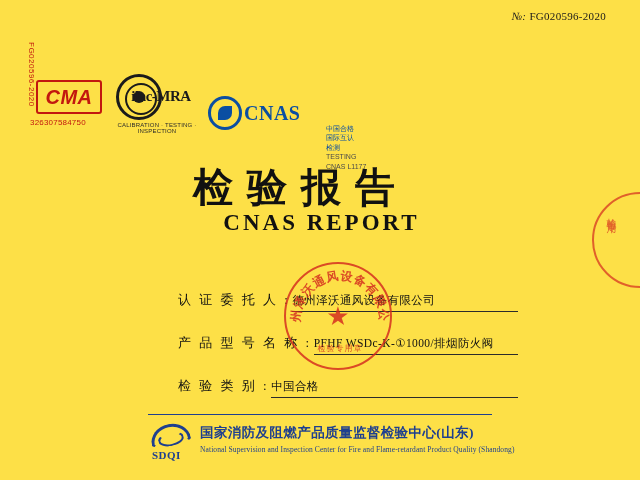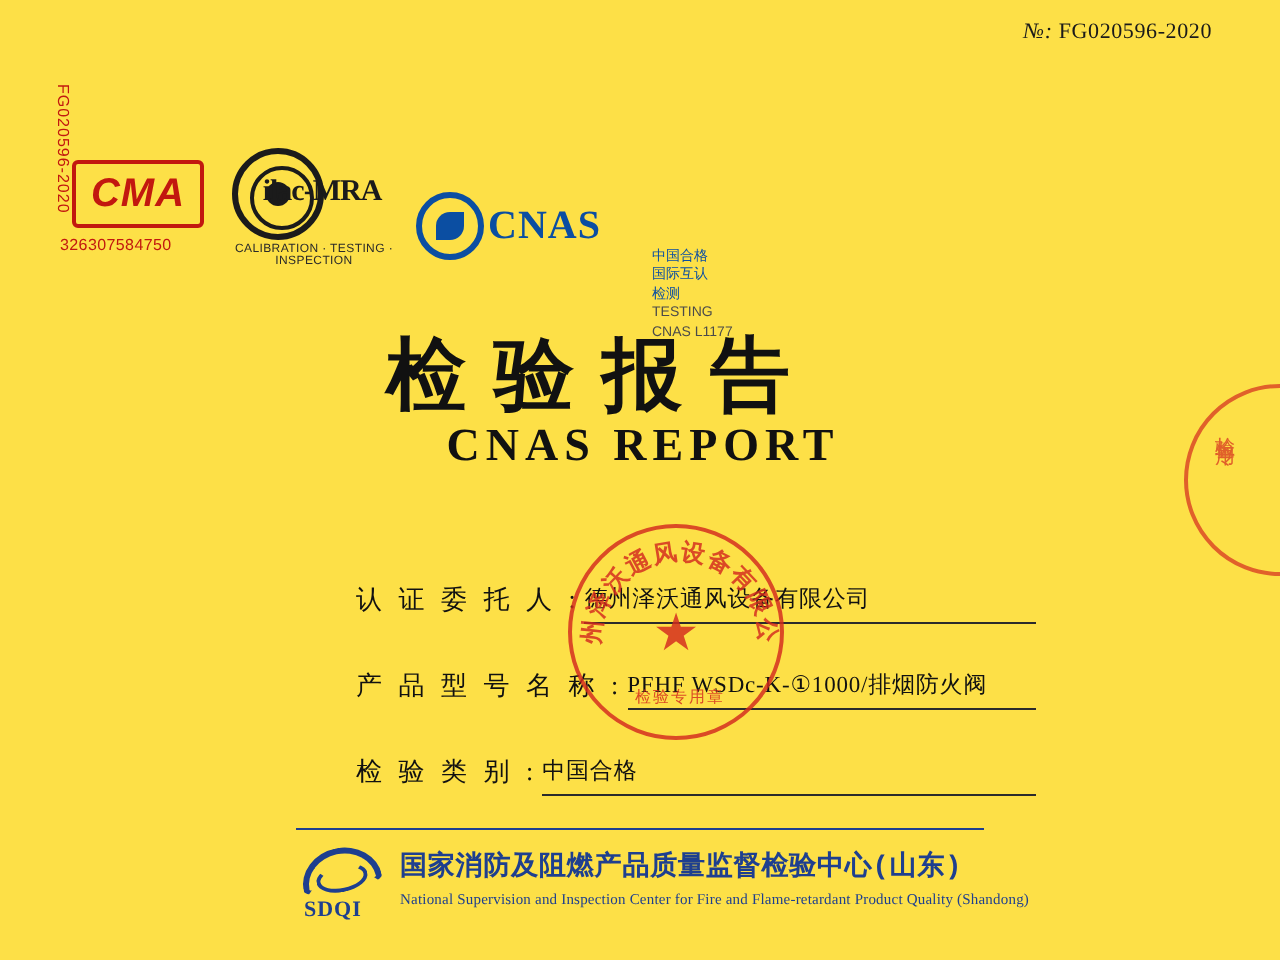--- a/index.html
+++ b/index.html
@@ -351,21 +351,21 @@
     position: absolute;
     left: 4px; top: 27px;
     font-family: "Liberation Serif", serif;
     font-weight: bold;
     font-size: 11px;
     color: #1e3f8f;
     letter-spacing: 0.5px;
   }
   .footer-text { flex: 1; padding-top: 2px; }
   .footer-cn {
-    font-family: Liberation Mono, monospace;
+    font-family: Liberation Serif, serif;
     font-weight: bold;
     font-size: 13.5px;
     color: #1e3f8f;
     letter-spacing: 0.4px;
     white-space: nowrap;
   }
   .footer-en {
     margin-top: 3px;
     font-family: "Liberation Serif", serif;
     font-size: 7.5px;

